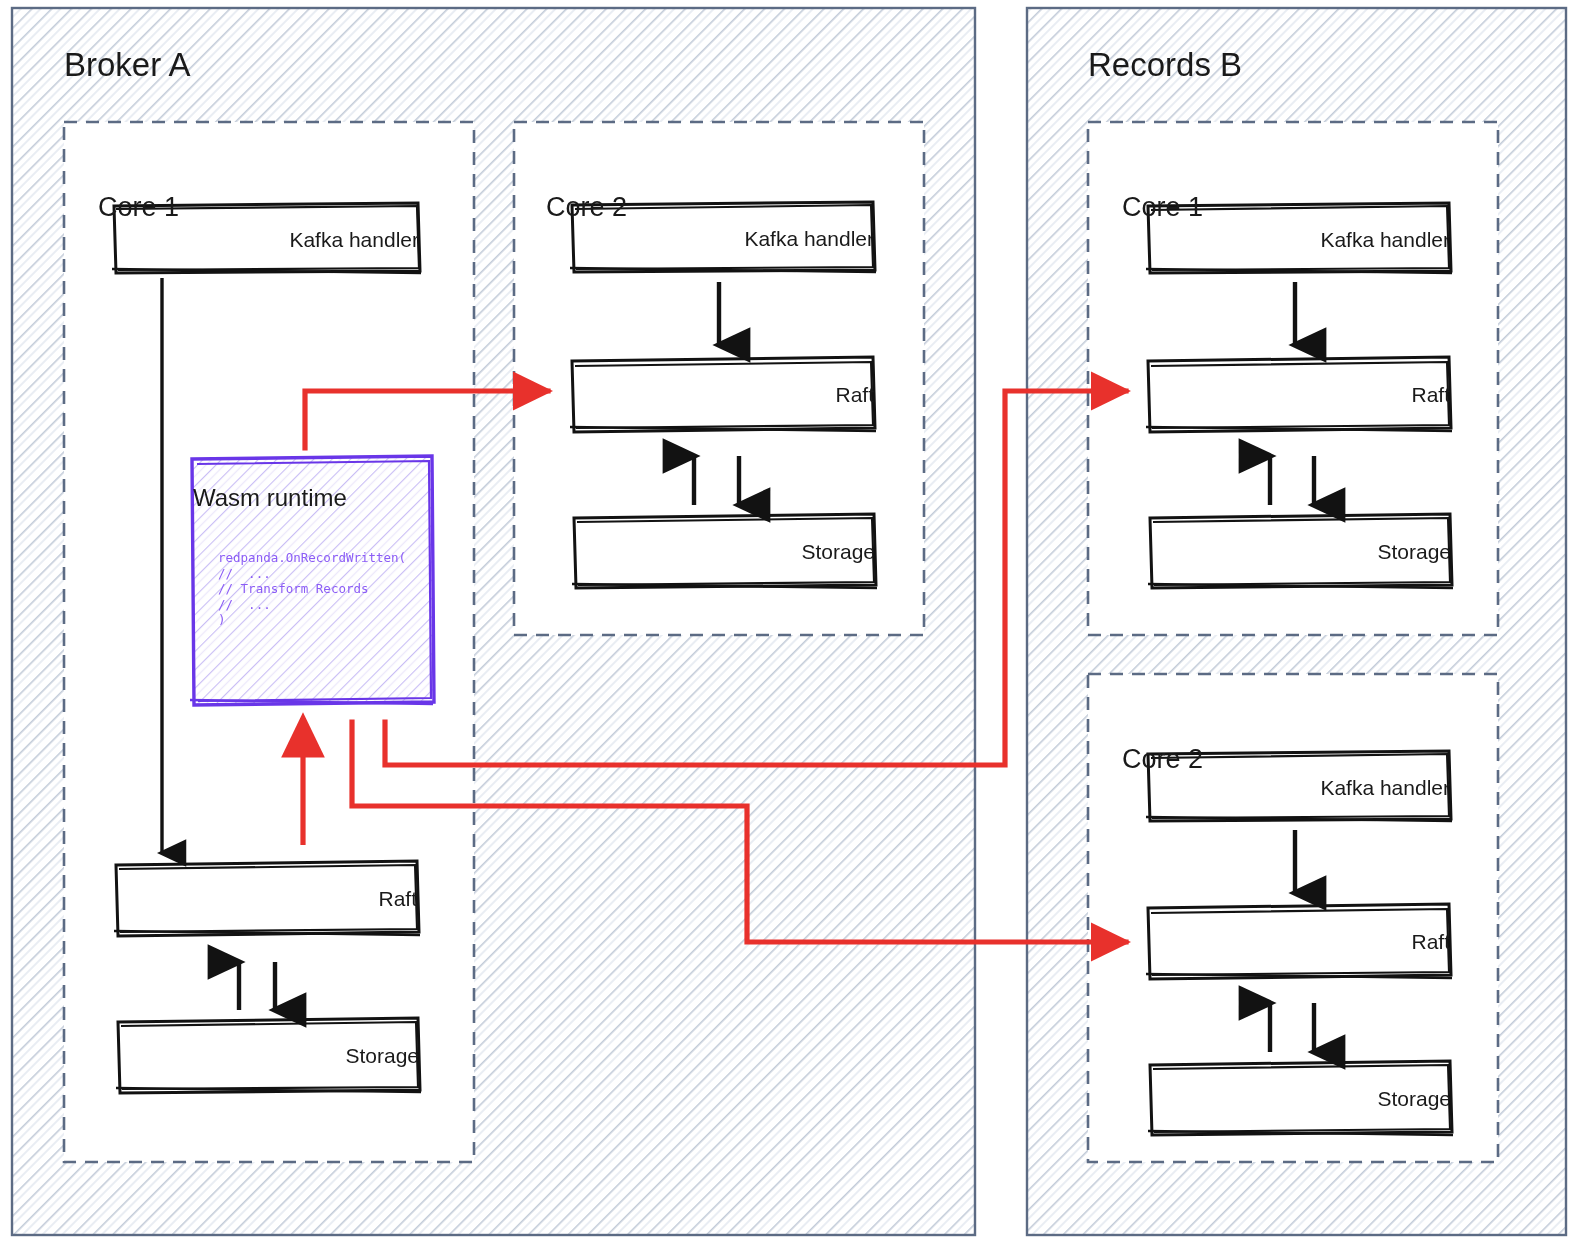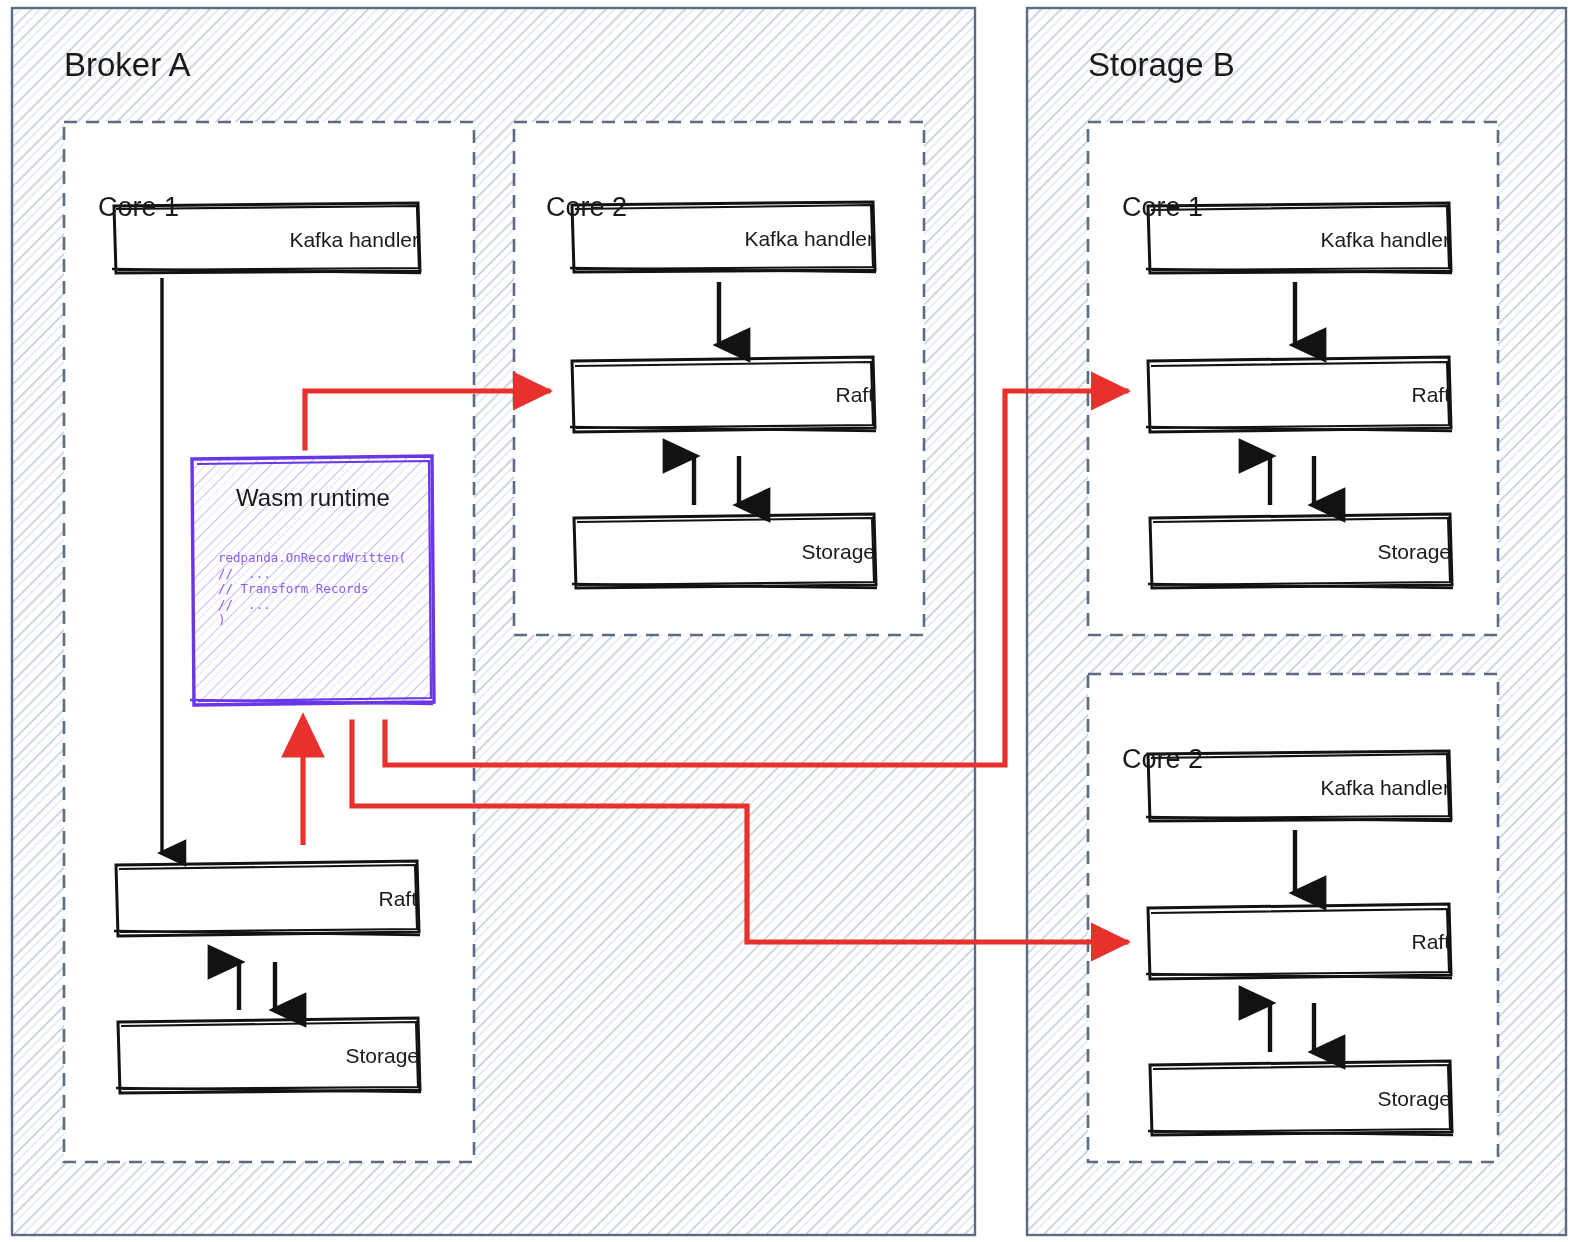--- a/index.html
+++ b/index.html
@@ -3,21 +3,21 @@
 <meta charset="utf-8">
 <style>
   html,body{margin:0;padding:0;background:#ffffff;}
   body{font-family:"Liberation Sans",sans-serif;}
   #stage{position:relative;width:1573px;height:1242px;overflow:hidden;background:#fff;}
   #stage svg{position:absolute;top:0;left:0;}
   .lbl{position:absolute;color:#1a1a1a;white-space:nowrap;}
   .broker-title{font-size:33px;}
   .core-title{font-size:27px;margin-top:44px;}
   .boxlbl{font-size:21px;text-align:right;}
-  .wasm-title{font-size:24px;text-align:center;}
+  .wasm-title{font-size:24px;text-align:left;}
   .code{font-family:"DejaVu Sans Mono","Liberation Mono",monospace;font-size:12.5px;line-height:15.5px;color:#8b5cf6;white-space:pre;}
 </style>
 </head>
 <body>
 
 <div id="stage">
 
   <svg width="1573" height="1242" viewBox="0 0 1573 1242">
     <defs>
       <pattern id="hatchBroker" width="14" height="14" patternUnits="userSpaceOnUse" patternTransform="rotate(45)">
@@ -174,21 +174,21 @@
     <g>
       <path d="M385 722 L385 765 L1005 765 L1005 391 L1126 391" fill="none" stroke="#e8312c" stroke-width="5.2" stroke-linecap="square" marker-end="url(#mkRed)"></path>
     </g>
 
     <g>
       <path d="M352 722 L352 806 L747 806 L747 942 L1126 942" fill="none" stroke="#e8312c" stroke-width="5.2" stroke-linecap="square" marker-end="url(#mkRed)"></path>
     </g>
   </svg>
 
   <div class="lbl broker-title" style="left:64px;top:46px;">Broker A</div>
-  <div class="lbl broker-title" style="left:1088px;top:46px;">Storage B</div>
+  <div class="lbl broker-title" style="left:1088px;top:46px;">Records B</div>
 
   <div class="lbl core-title" style="left:98px;top:148px;">Core 1</div>
   <div class="lbl core-title" style="left:546px;top:148px;">Core 2</div>
   <div class="lbl core-title" style="left:1122px;top:148px;">Core 1</div>
   <div class="lbl core-title" style="left:1122px;top:700px;">Core 2</div>
 
   <div class="lbl boxlbl" style="left:115px;top:228px;width:304px;">Kafka handler</div>
   <div class="lbl boxlbl" style="left:117px;top:887px;width:300px;">Raft</div>
   <div class="lbl boxlbl" style="left:119px;top:1044px;width:300px;">Storage</div>
 

